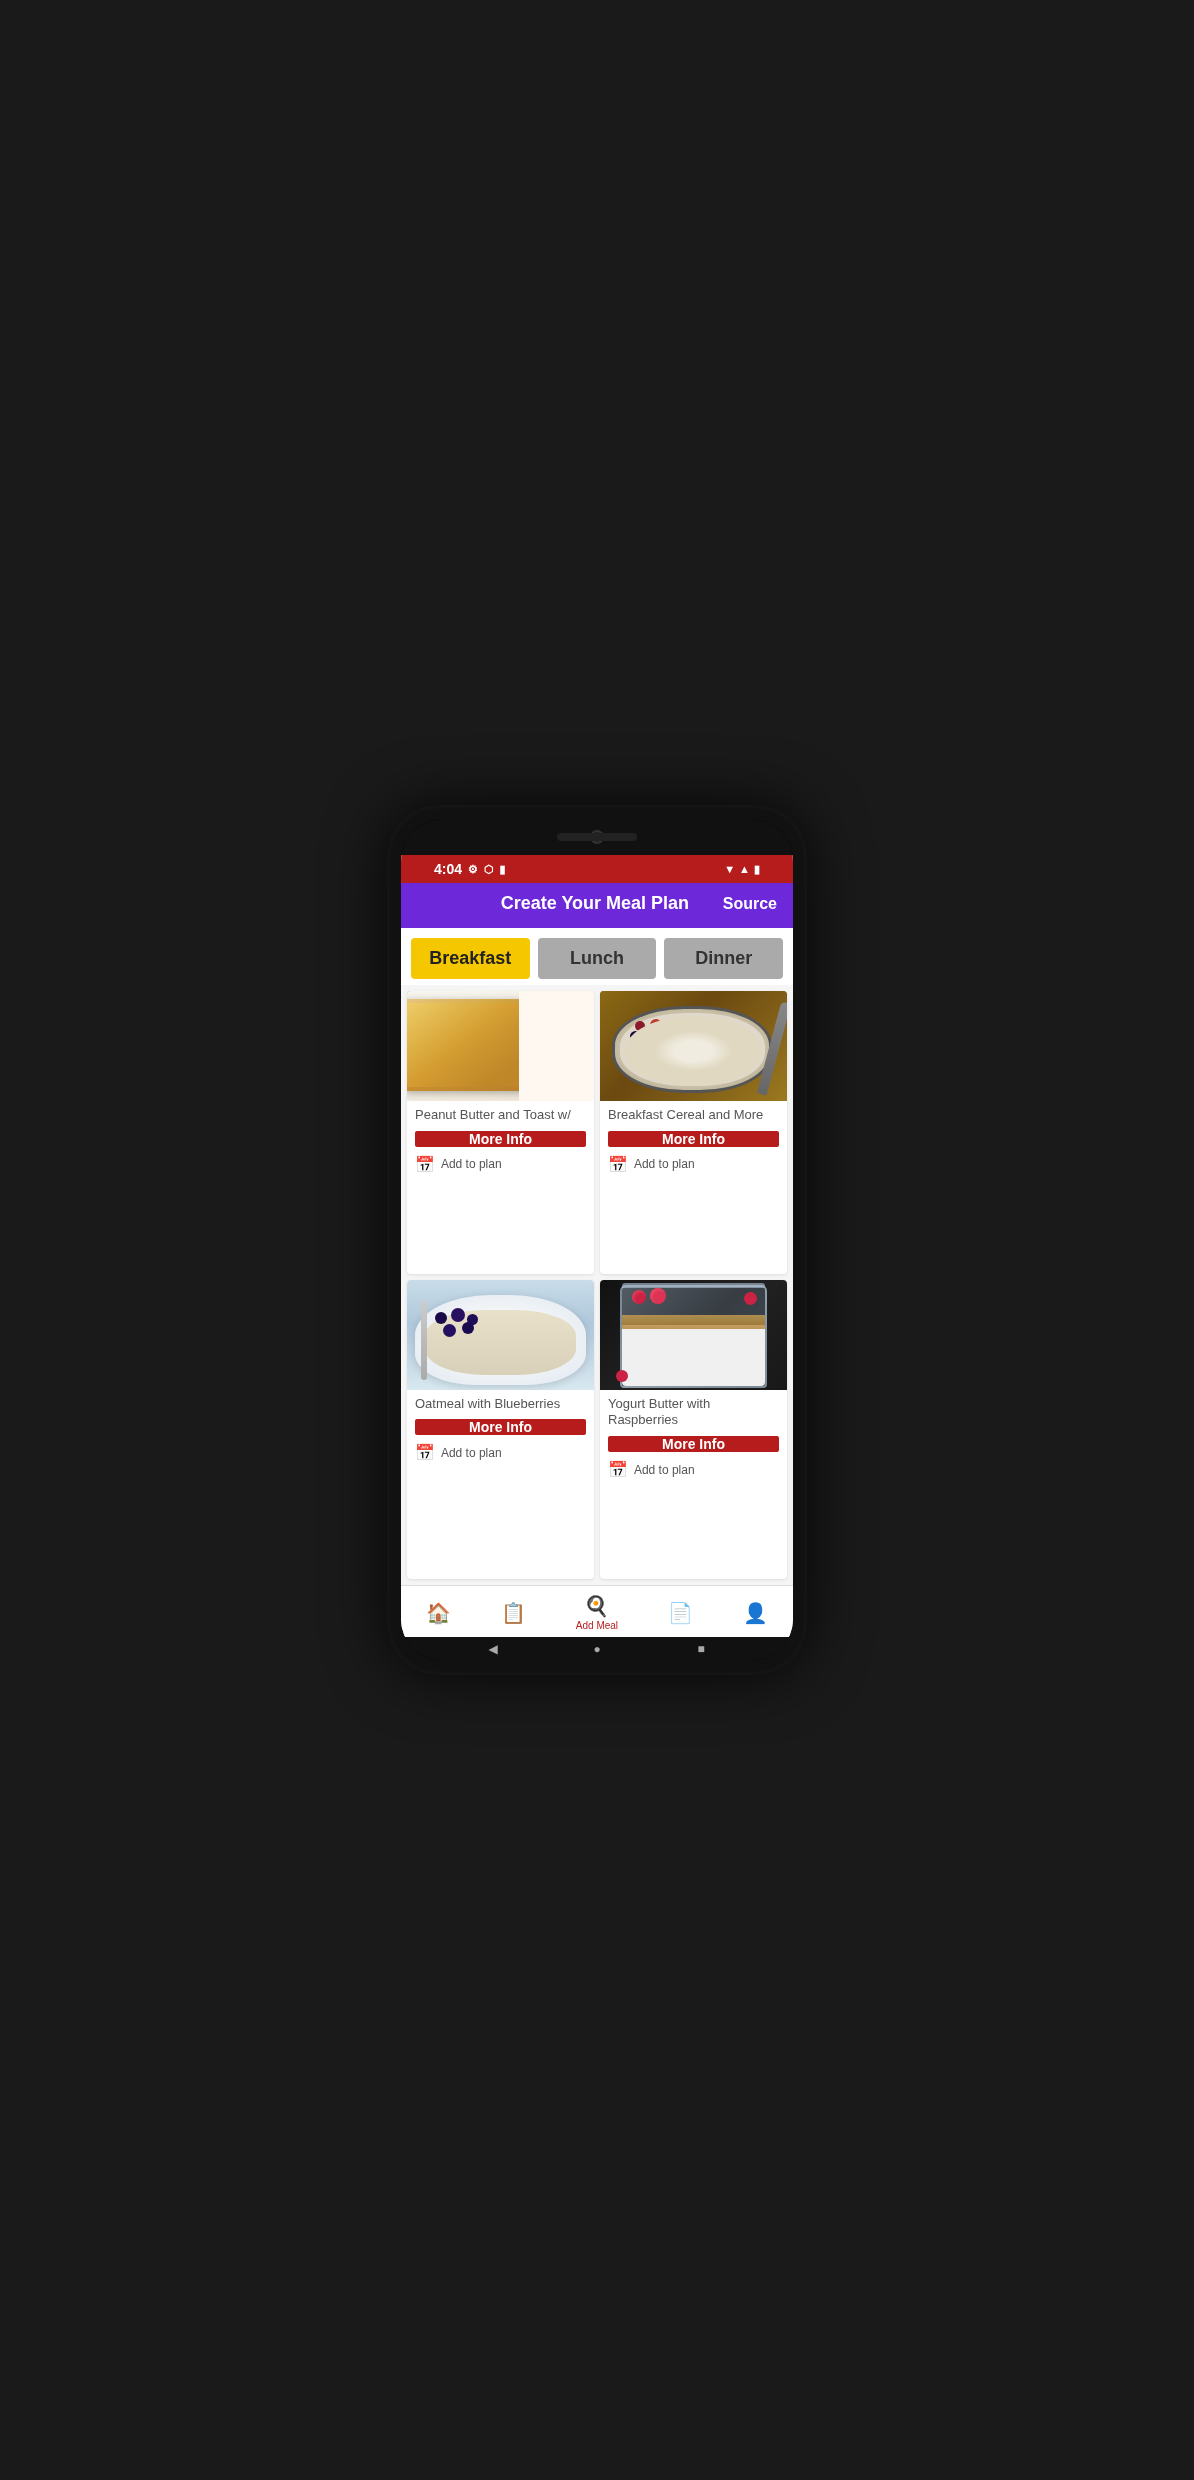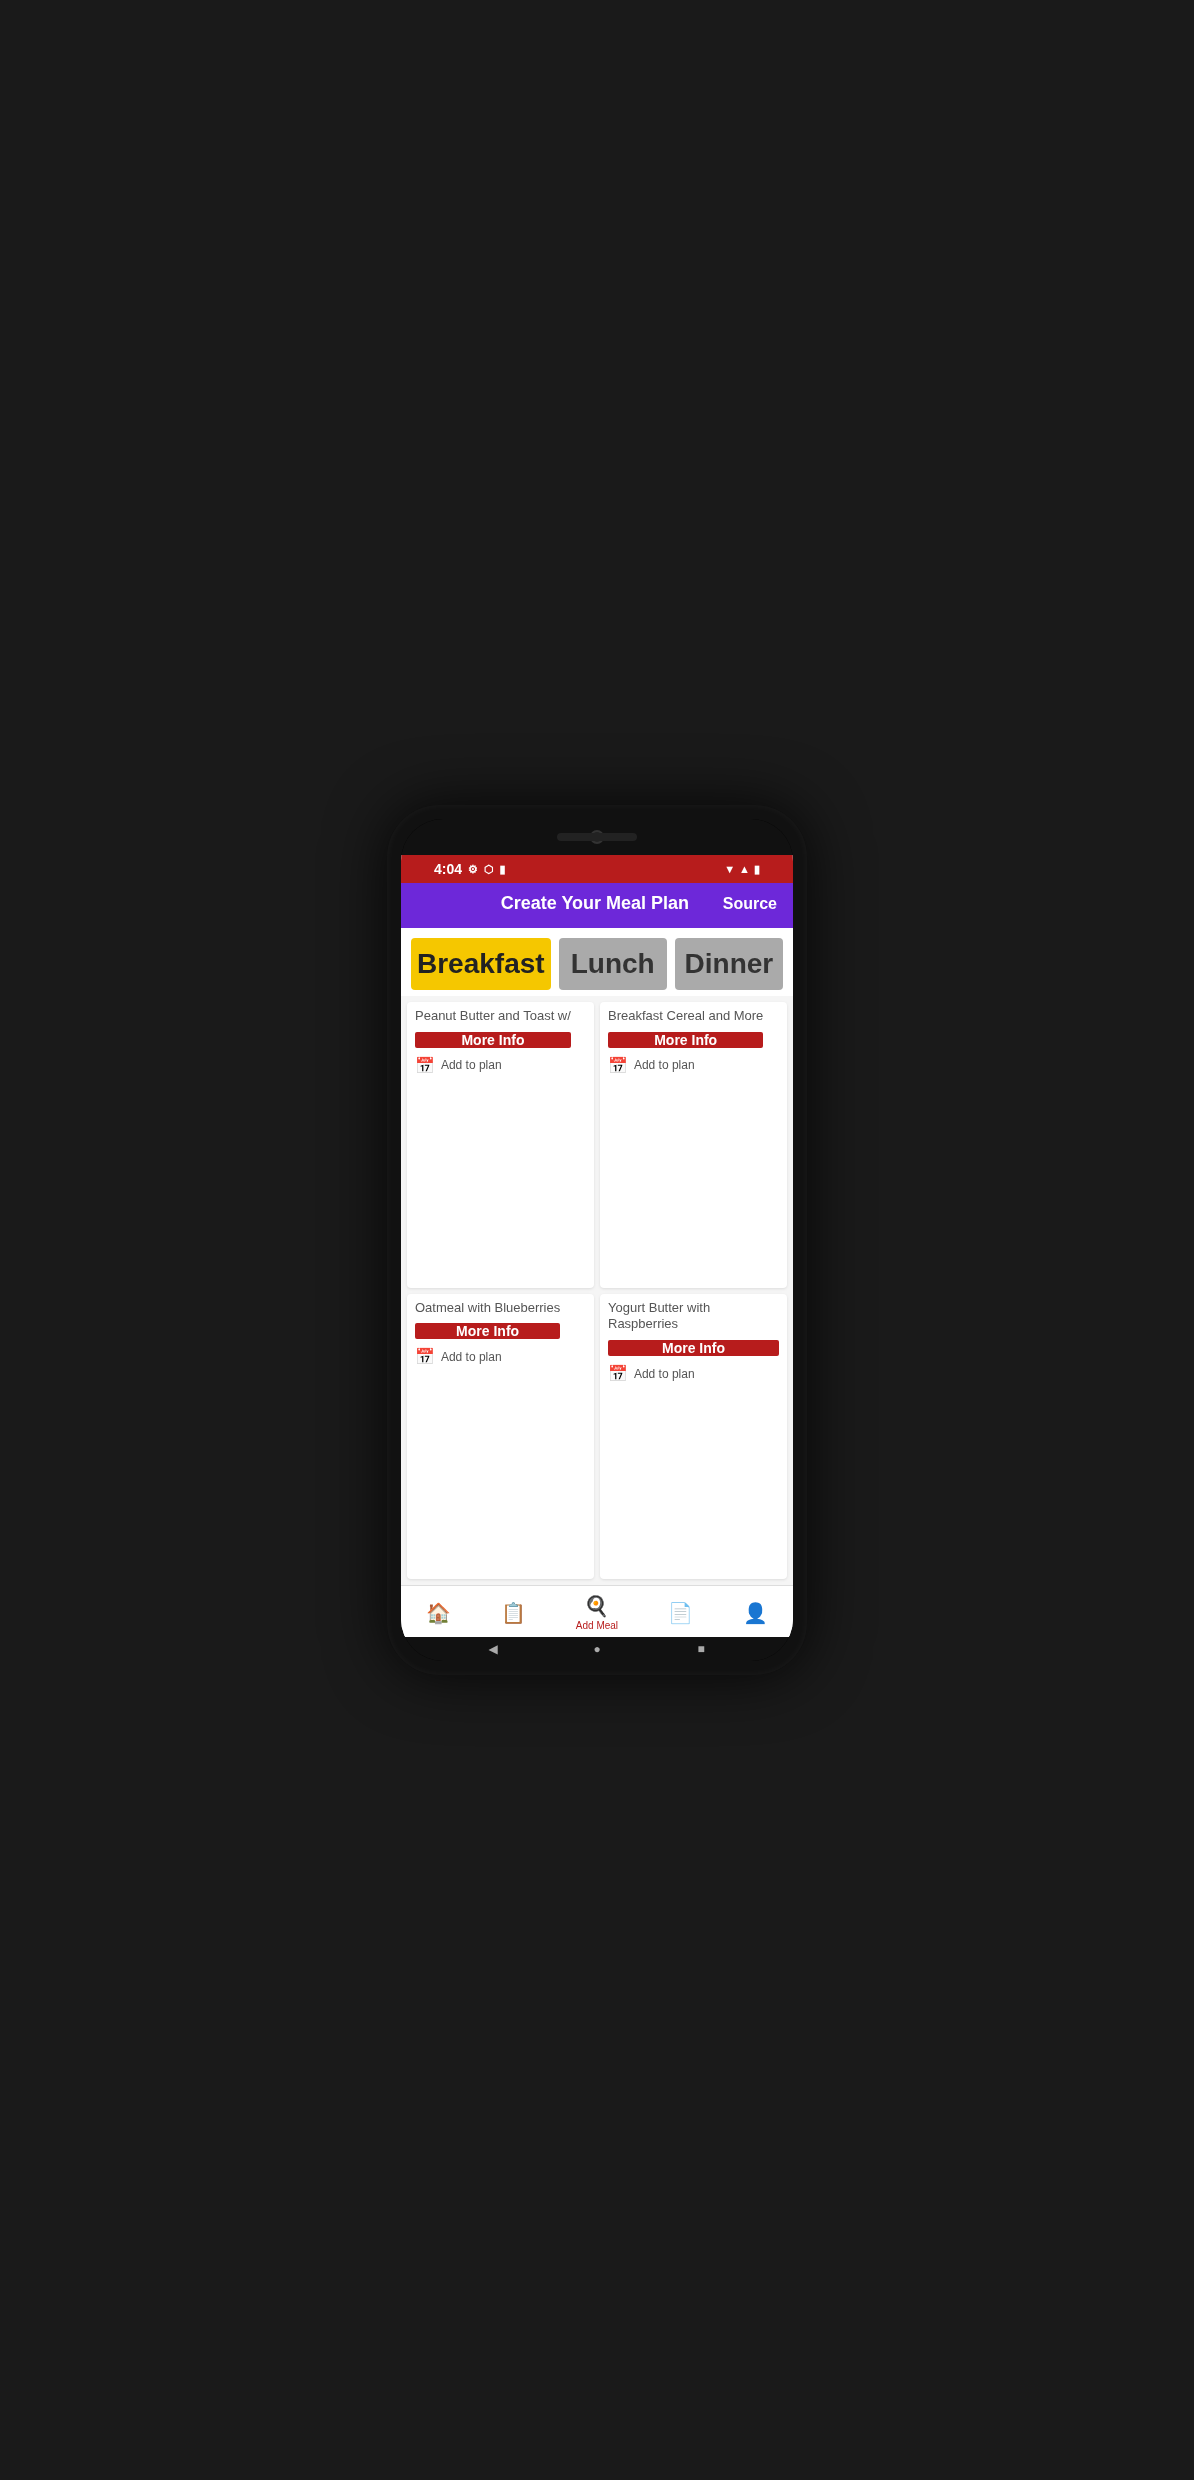--- a/index.html
+++ b/index.html
@@ -136,21 +136,21 @@
       background: #fff;
       padding: 10px 10px 6px;
       gap: 8px;
       flex-shrink: 0;
     }
 
     .tab {
       flex: 1;
       padding: 10px 6px;
       text-align: center;
-      font-size: 28px;
+      font-size: 18px;
       font-weight: bold;
       border-radius: 4px;
       cursor: pointer;
     }
 
     .tab-active {
       background: #f5c700;
       color: #222;
     }
 
@@ -168,21 +168,21 @@
       grid-template-columns: 1fr 1fr;
       gap: 6px;
       background: #f5f5f5;
     }
 
     .meal-card {
       background: #fff;
       border-radius: 4px;
       overflow: hidden;
       display: flex;
-      flex-direction: row;
+      flex-direction: column;
       box-shadow: 0 1px 3px rgba(0,0,0,0.1);
     }
 
     
     .food-img-1 {
       background: linear-gradient(135deg, #c8a96e 0%, #d4955a 30%, #b8845a 50%, #e8c48a 70%, #d4a060 100%);
       height: 110px;
       position: relative;
       overflow: hidden;
     }

